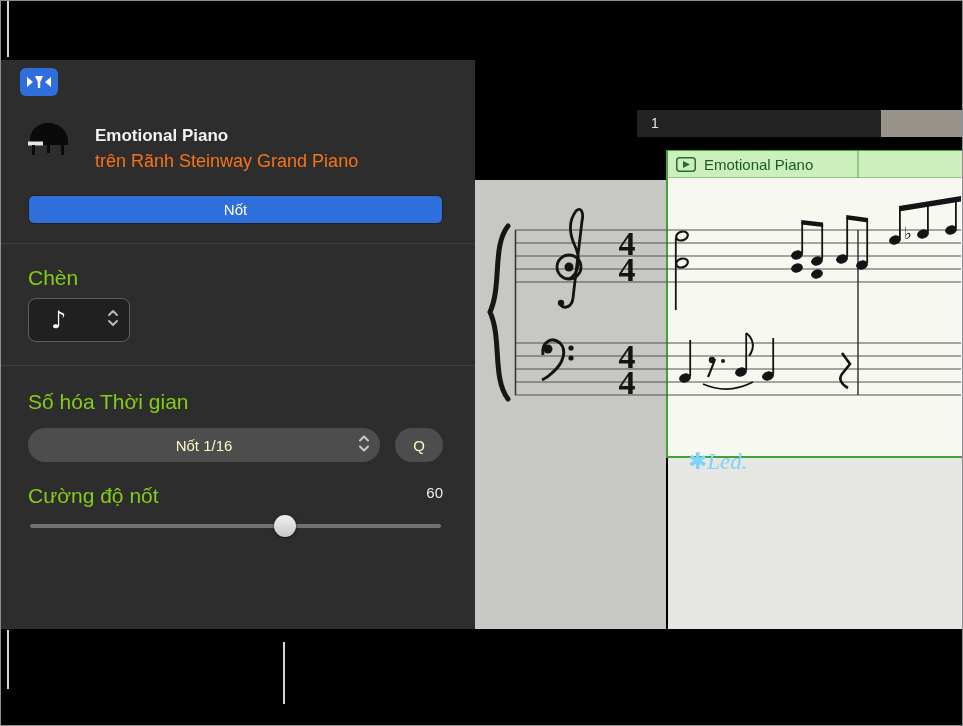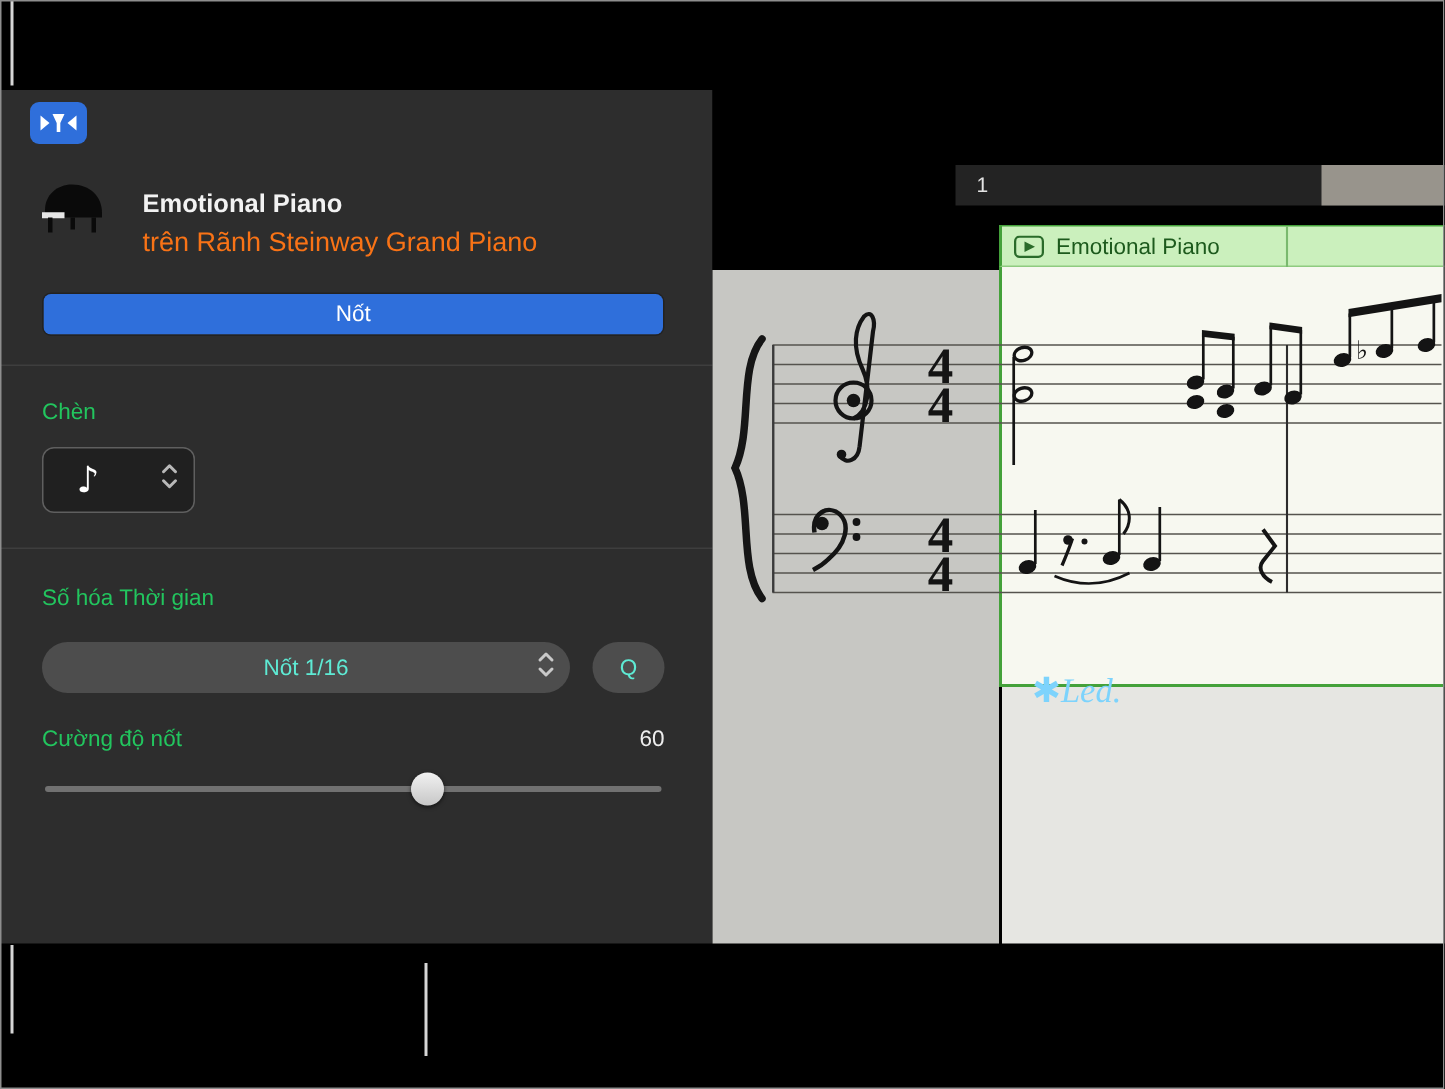--- a/index.html
+++ b/index.html
@@ -17,28 +17,28 @@
   .inspector{position:absolute;left:0;top:60px;width:475px;height:569px;background:#2d2d2d}
   .catch-btn{position:absolute;left:20px;top:8px;width:38px;height:28px;background:#2f6fdb;border-radius:6px;display:flex;align-items:center;justify-content:center;border:none;cursor:pointer}
   .track-icon{position:absolute;left:26px;top:58px;width:46px;height:42px}
   .track-title{position:absolute;left:95px;top:66px;font-size:17px;font-weight:700;color:#f2f2f2}
   .track-sub{position:absolute;left:95px;top:91px;font-size:18px;color:#f97316}
   .segmented{position:absolute;left:28px;top:135px;width:415px;height:29px;border-radius:6px;overflow:hidden;display:flex;border:1px solid #222;box-sizing:border-box}
   .seg{flex:1;display:flex;align-items:center;justify-content:center;font-size:15px;color:#fff;background:#4e4e4e;cursor:pointer}
   .seg.selected{background:#2f6fdb}
   .divider{position:absolute;left:0;width:475px;height:1px;background:#3e3e3e}
   .d1{top:183px}.d2{top:305px}
-  .label{position:absolute;font-size:15px;color:#22c55e}
+  .label{position:absolute;font-size:21px;color:#84cc16}
   .insert-label{left:28px;top:206px}
   .tq-label{left:28px;top:330px}
   .vel-label{left:28px;top:424px}
   .insert-dd{position:absolute;left:28px;top:238px;width:102px;height:44px;background:#202020;border:1px solid #5f5f5f;border-radius:8px;box-sizing:border-box;display:flex;align-items:center;cursor:pointer}
   .note-glyph{margin-left:22px;font-size:24px;color:#fff;font-family:"DejaVu Sans",sans-serif;line-height:1}
   .dd-chevrons{position:absolute;right:10px;top:50%;transform:translateY(-50%)}
-  .pill{position:absolute;background:#4d4d4d;border-radius:17px;height:34px;display:flex;align-items:center;justify-content:center;color:#5eead4;font-size:15px;cursor:pointer}
+  .pill{position:absolute;background:#4d4d4d;border-radius:17px;height:34px;display:flex;align-items:center;justify-content:center;color:#fef9c3;font-size:15px;cursor:pointer}
   .tq-dd{left:28px;top:368px;width:352px}
   .q-btn{left:395px;top:368px;width:48px}
   .vel-value{position:absolute;right:32px;top:424px;font-size:15px;color:#ededed}
   .slider-track{position:absolute;left:30px;top:464px;width:411px;height:4px;background:#717171;border-radius:2px;cursor:pointer}
   .slider-handle{position:absolute;top:-9px;left:calc(62% - 11px);width:22px;height:22px;border-radius:50%;background:linear-gradient(180deg,#f1f1f1,#c7c7c7);box-shadow:0 1px 3px rgba(0,0,0,.6);cursor:grab}
 
   
   .score-black{position:absolute;left:475px;top:60px;width:488px;height:569px;background:#000}
   .paper-left{position:absolute;left:475px;top:180px;width:191px;height:449px;background:#c7c7c3}
   .paper-bottom{position:absolute;left:668px;top:458px;width:295px;height:171px;background:#e6e6e2}

